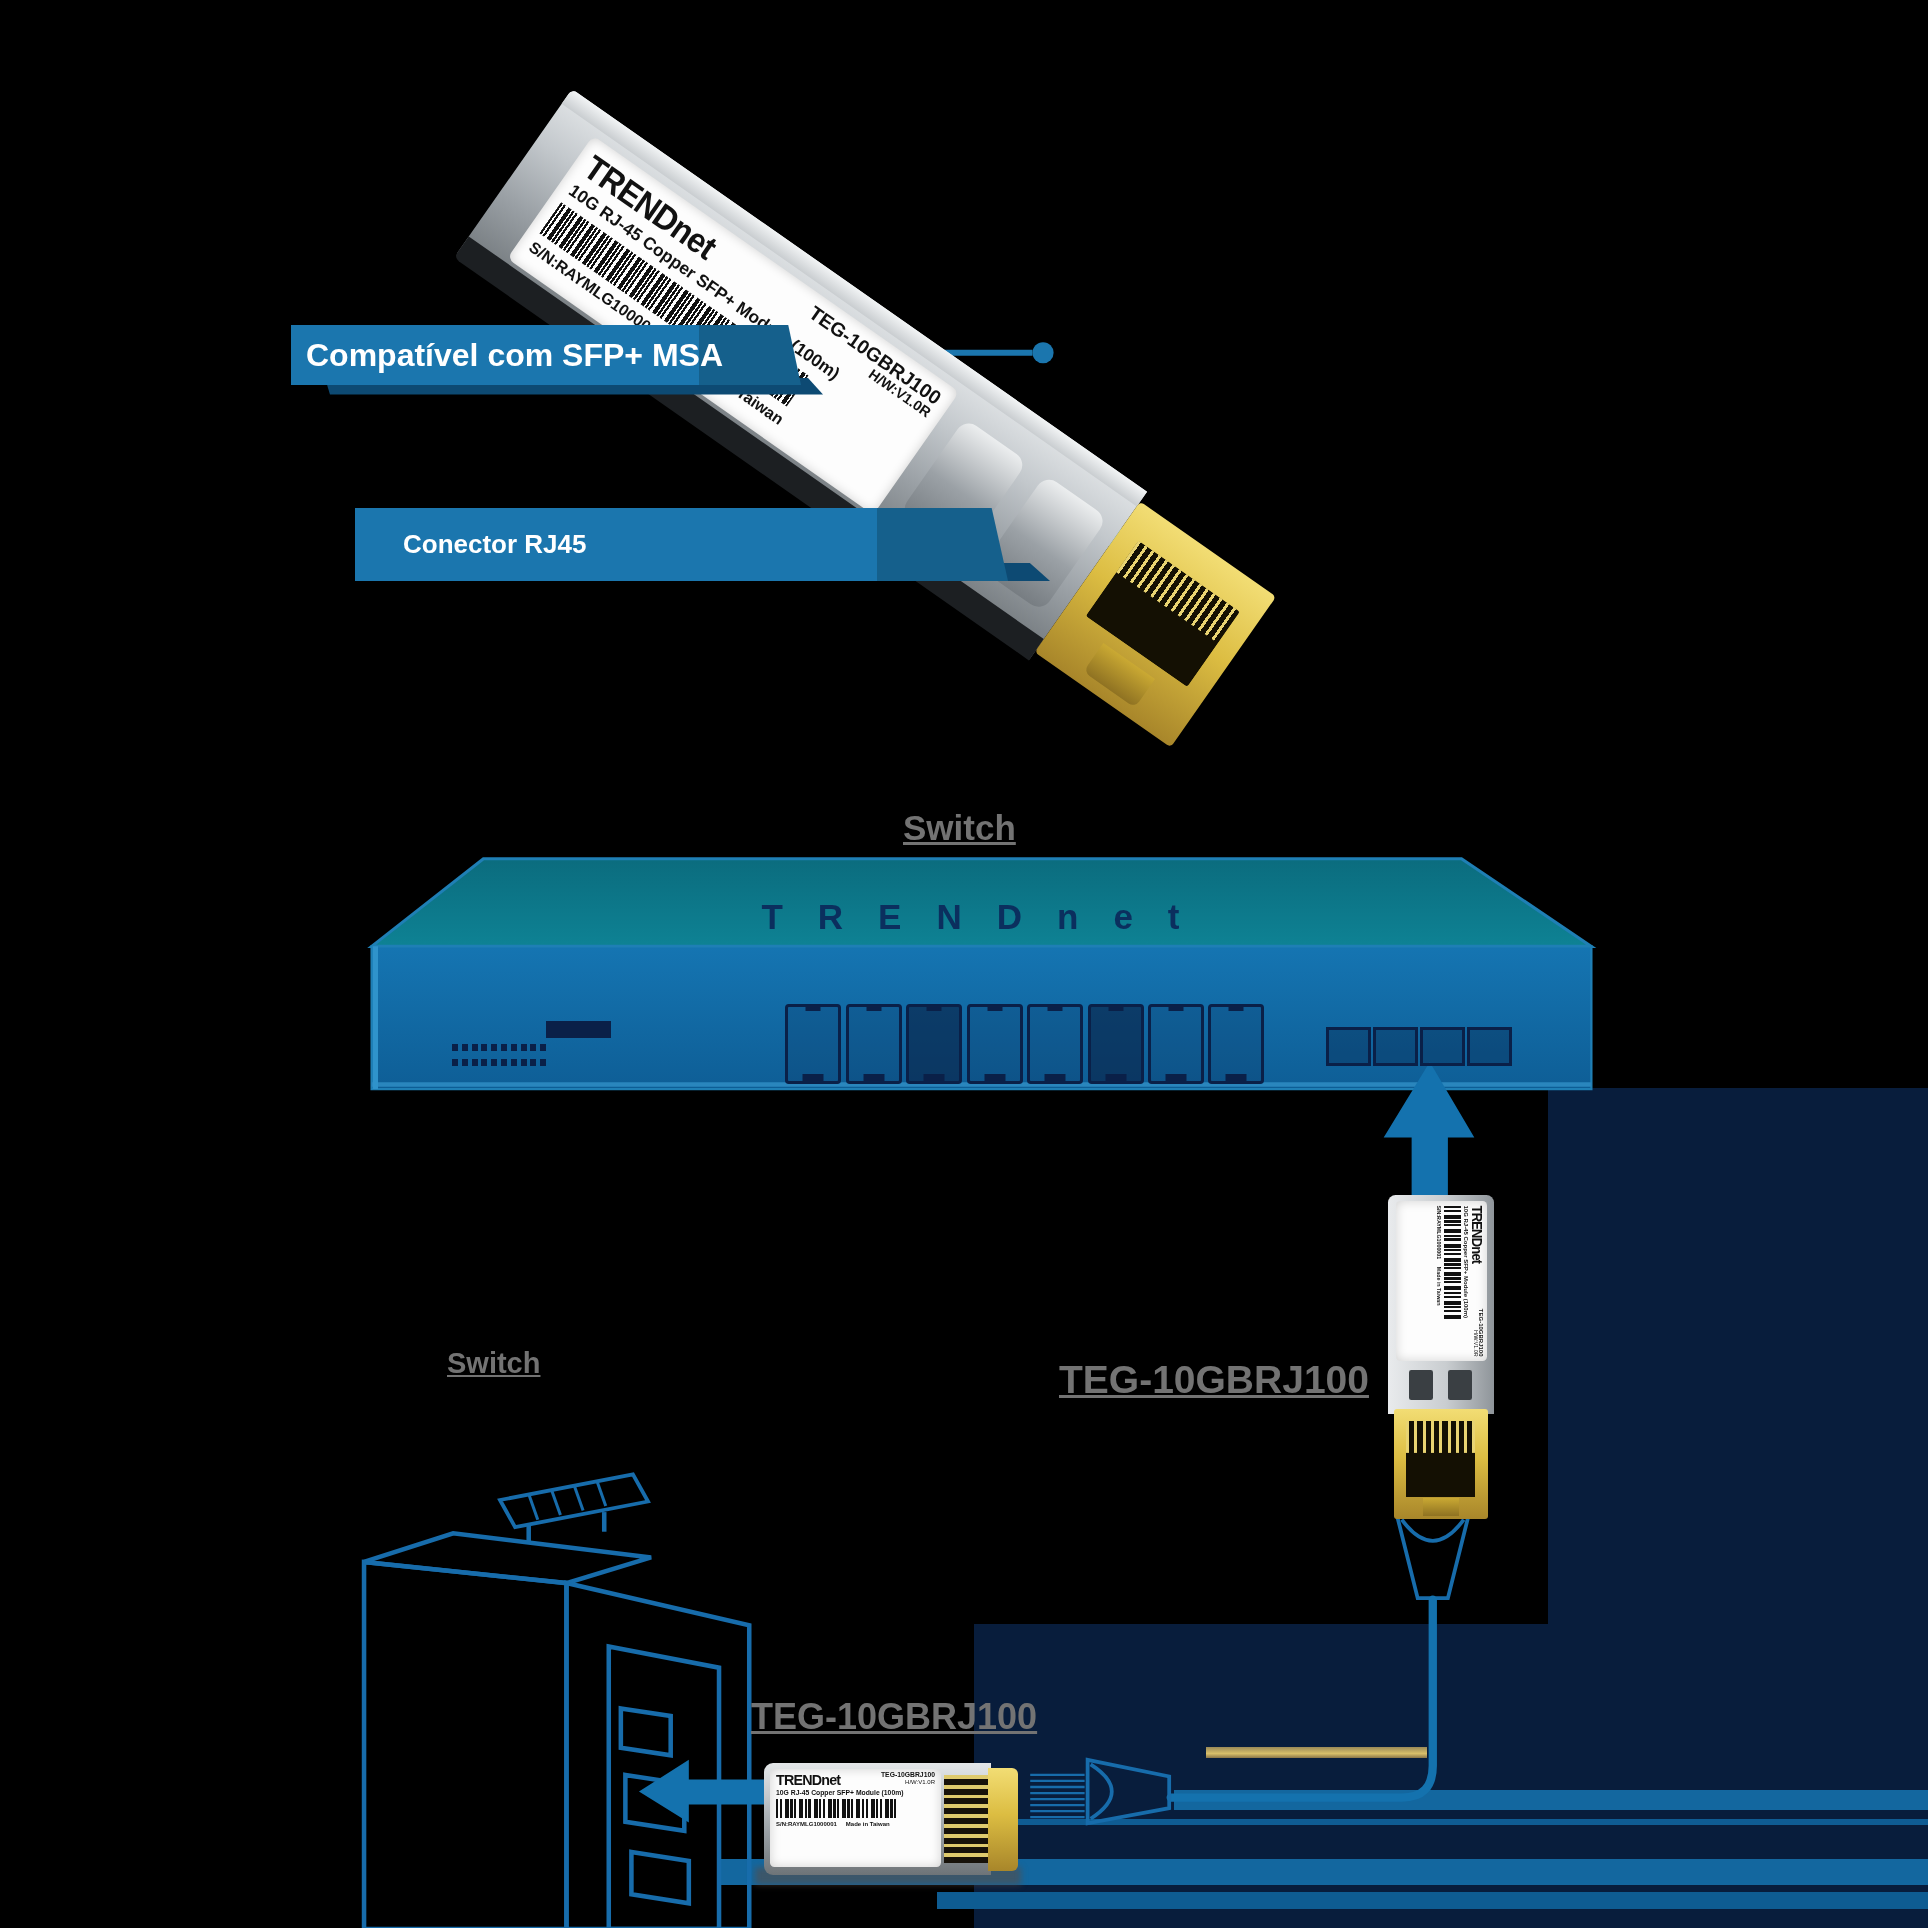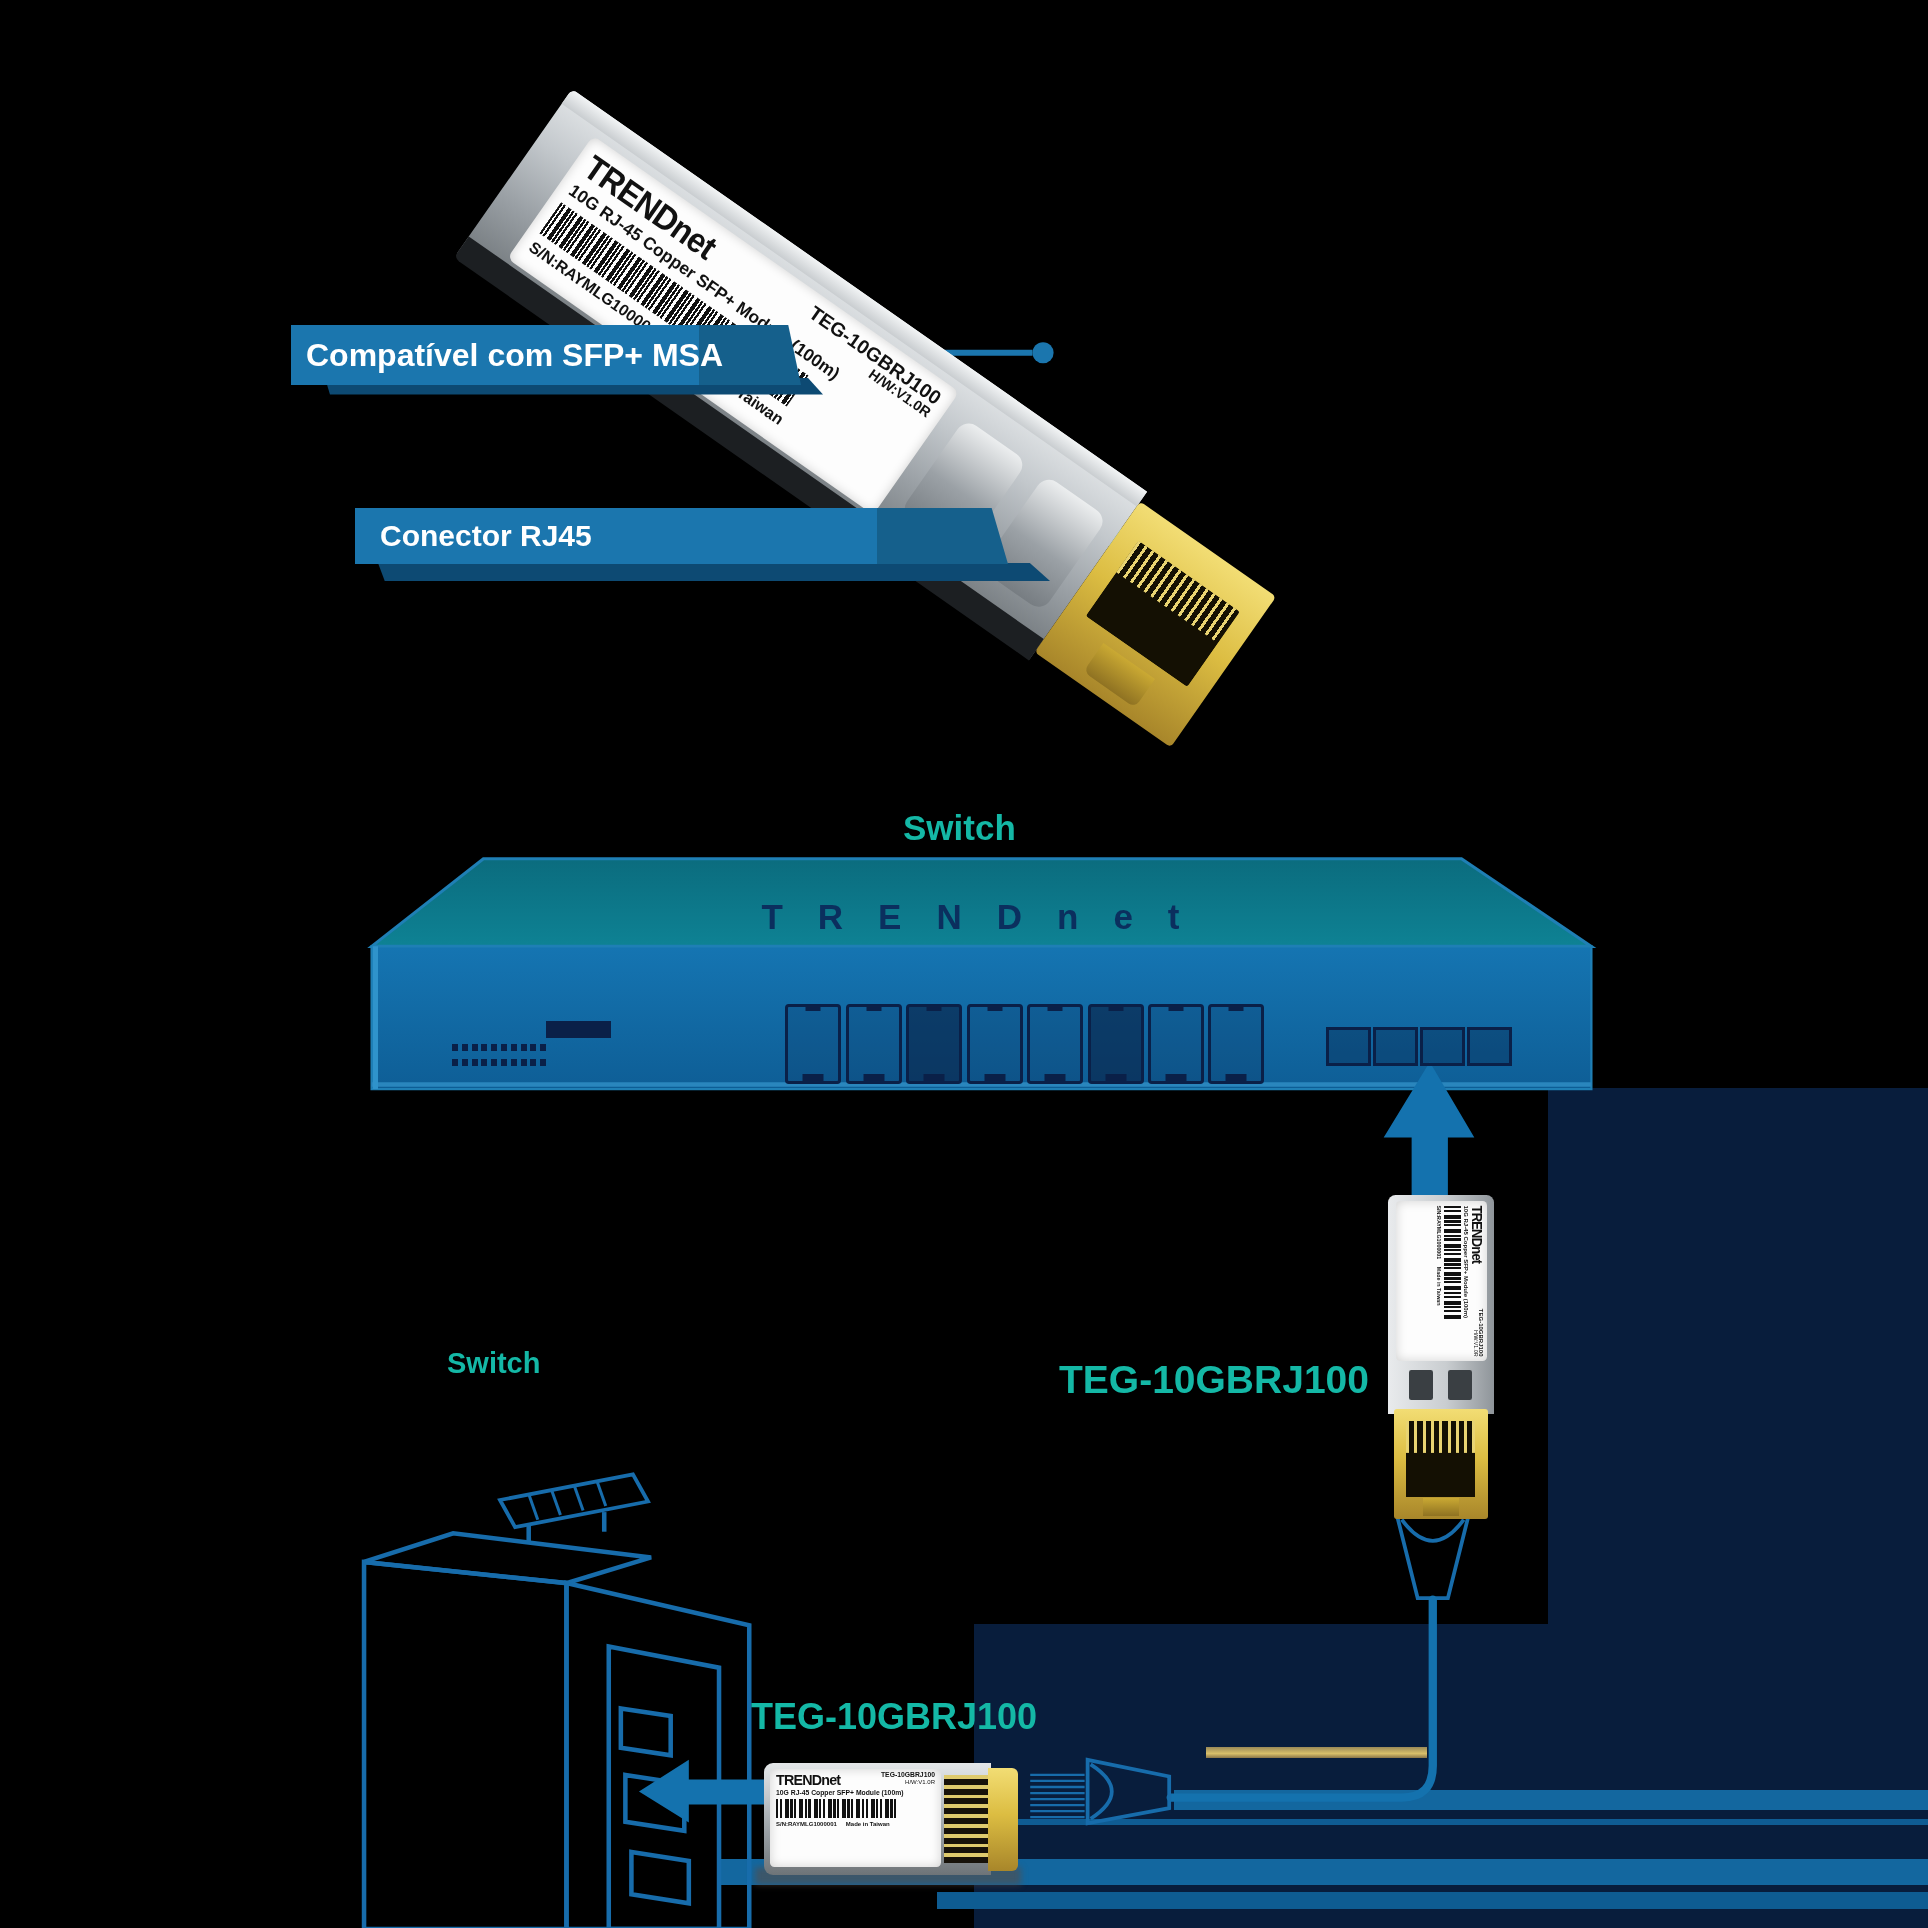--- a/index.html
+++ b/index.html
@@ -21,21 +21,21 @@
   .port::after{content:"";position:absolute;left:50%;bottom:-3px;transform:translateX(-50%);
         width:21px;height:9.8px;background:var(--navy);}
   .port::before{content:"";position:absolute;left:50%;top:-3px;transform:translateX(-50%);
         width:15px;height:6.8px;background:var(--navy);}
   .port.dark{background:rgba(9,28,64,.6);}
   .slot{position:absolute;width:39px;height:33px;border:3px solid var(--navy);
         background:rgba(7,25,60,.32);z-index:3;}
   .ledrow{position:absolute;height:6.8px;width:98px;z-index:3;
         background:repeating-linear-gradient(90deg,var(--navy) 0 6px,transparent 6px 9.8px);}
   
-  .diagram-text{color:#14b8a6;font-weight:bold;z-index:4;}
+  .diagram-text{color:#737373;font-weight:bold;z-index:4;text-decoration:underline;}
   .brand-top{color:#0b2f5e;font-weight:bold;z-index:4;text-align:center;}
   
   .metal{background:linear-gradient(180deg,#e4e7e9 0%,#c3c8cc 30%,#9aa0a5 62%,#6e7478 100%);}
   .label-card{background:#fdfdfd;border-radius:7.6px;box-shadow:inset 0 0 10.6px rgba(0,0,0,.18);color:#111;}
   .logo{font-weight:bold;transform:scaleY(1.08);display:inline-block;letter-spacing:-0.8px;}
   .barcode{background:repeating-linear-gradient(90deg,#111 0 2.3px,#fdfdfd 2.3px 3.8px,#111 3.8px 6px,#fdfdfd 6px 9px,#111 9px 13px,#fdfdfd 13px 14.3px);}
   .goldface{background:linear-gradient(180deg,#f2dd74 0%,#dcbd42 45%,#a8862a 100%);}
   .pinfield{background-color:#141003;background-image:repeating-linear-gradient(90deg,rgba(244,222,120,.95) 0 3px,transparent 3px 8.3px);background-size:100% 42%;background-repeat:no-repeat;}
   .clipbar{background:linear-gradient(180deg,#eceeef,#9ba1a6 55%,#777d82);border-radius:13.6px;}
   svg{position:absolute;left:0;top:0;z-index:2;}
@@ -183,21 +183,21 @@
     <div class="abs" style="left:51px;top:137px;width:63px;height:35px;background:linear-gradient(180deg,#caa933,#8f7222);border-radius:0 0 7.6px 7.6px;"></div>
   </div>
 </div>
 
 <div class="abs callout-shadow" style="left:325px;top:378px;width:498px;height:16.6px;"></div>
 <div class="abs callout" style="left:291px;top:325px;width:510px;height:60px;font-size:32px;padding-left:15px;box-sizing:border-box;">
   <span>Compatível com SFP+ MSA</span>
 </div>
 
 <div class="abs callout-shadow" style="left:378px;top:563px;width:672px;height:18px;"></div>
-<div class="abs callout" style="left:355px;top:508px;width:653px;height:56px;font-size:30px;padding-left:25px;box-sizing:border-box;">
+<div class="abs callout" style="left:355px;top:508px;width:653px;height:73px;font-size:26px;padding-left:48px;box-sizing:border-box;">
   <span>Conector RJ45</span>
 </div>
 
 <div class="abs" style="left:1388px;top:1195px;width:106px;height:325px;z-index:5;">
   <div class="abs metal" style="left:0;top:0;width:106px;height:219px;border-radius:7.6px 7.6px 0 0;background:linear-gradient(90deg,#e9ebed,#c9cdd0 55%,#8f959a);"></div>
   <div class="abs label-card" style="left:7.6px;top:6px;width:91px;height:160px;border-radius:4.5px;overflow:hidden;">
     <div style="width:160px;height:91px;transform:rotate(90deg) translate(0,-91px);transform-origin:0 0;padding:3px 4.5px;box-sizing:border-box;">
       <div style="display:flex;justify-content:space-between;">
         <span class="logo" style="font-size:13px;">TRENDnet</span>
         <span style="text-align:right;line-height:1;">

